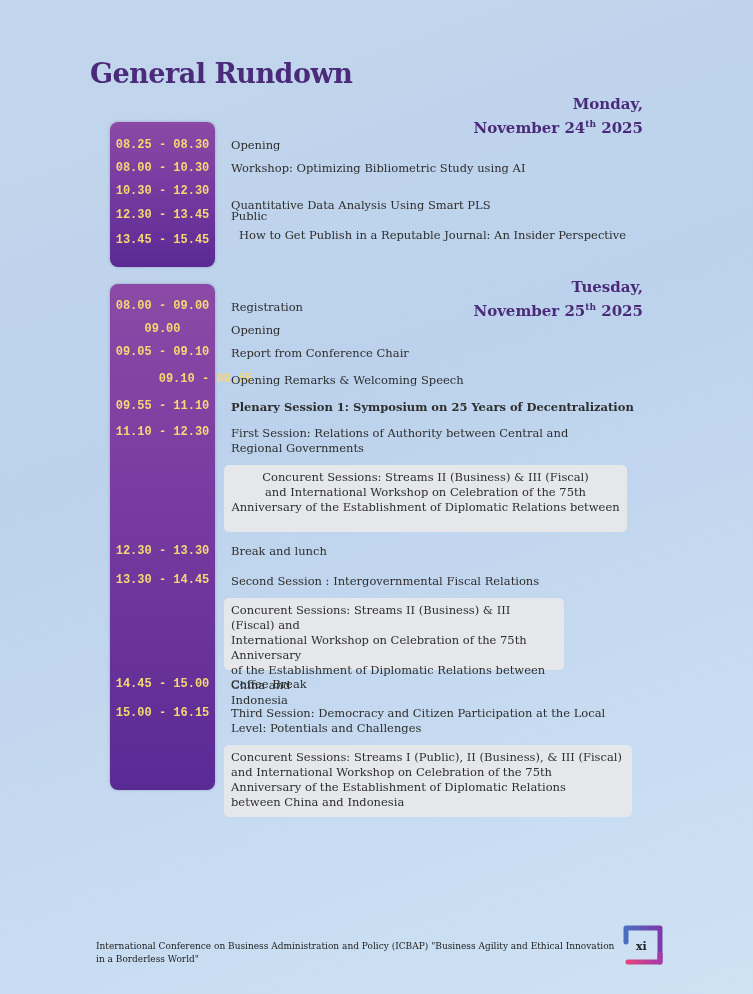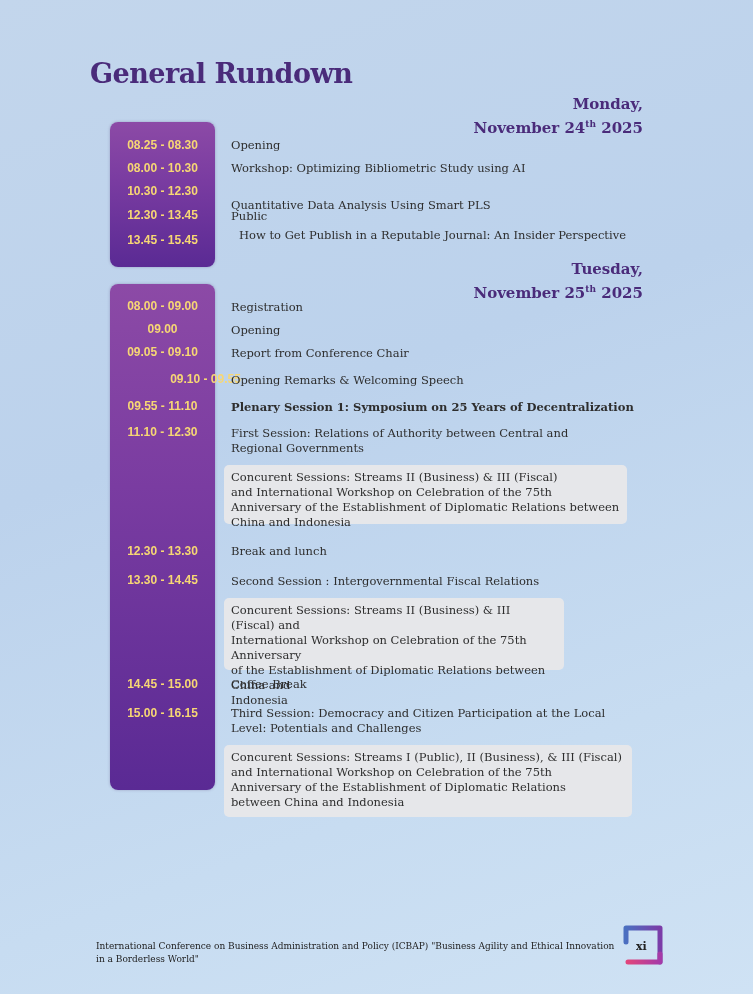--- a/index.html
+++ b/index.html
@@ -5,21 +5,21 @@
   html,body{margin:0;padding:0;}
   body{width:753px;height:994px;overflow:hidden;position:relative;
     background:linear-gradient(160deg,#c3d6ec 0%,#bcd2ec 40%,#c7dcf1 75%,#cfe2f4 100%);
     font-family:"DejaVu Serif","Liberation Serif",serif;color:#2b2b2b;}
   .title{position:absolute;left:90px;top:58px;font-family:"DejaVu Serif",serif;font-weight:bold;font-size:27px;color:#4a2b7a;letter-spacing:-0.5px;}
   .date{position:absolute;right:110px;text-align:right;font-weight:bold;font-size:15px;color:#4a2b7a;line-height:20px;}
   .date sup{font-size:9px;}
   .col{position:absolute;left:110px;width:105px;border-radius:8px;
     background:linear-gradient(180deg,#8c4aa6 0%,#7a3ca1 40%,#5a2a94 100%);
     box-shadow:0 0 3px rgba(60,30,100,0.3);}
-  .time{position:absolute;left:110px;width:105px;text-align:center;font-family:Liberation Sans, sans-serif;font-weight:bold;font-size:12px;color:#f7d774;white-space:nowrap;}
+  .time{position:absolute;left:110px;width:105px;text-align:center;font-family:Liberation Mono, monospace;font-weight:bold;font-size:12px;color:#f7d774;white-space:nowrap;}
   .item{position:absolute;left:231px;font-size:11.5px;line-height:15px;color:#2e2e2e;white-space:nowrap;}
   .item.bold{font-weight:bold;}
   .box{position:absolute;left:224px;background:#e6e7ea;border-radius:5px;padding:5px 7px;font-size:11.5px;line-height:15px;color:#2e2e2e;box-sizing:border-box;}
   .footer{position:absolute;left:96px;top:940px;width:530px;font-size:9px;line-height:13px;color:#222;}
   .pagebox{position:absolute;left:622px;top:924px;width:42px;height:42px;}
   .pagenum{position:absolute;left:636px;top:940px;font-weight:bold;font-size:11px;color:#222;}
 </style>
 </head>
 <body>
 
@@ -36,21 +36,21 @@
 <div class="item" style="top:138px;">Opening</div>
 <div class="time" style="top:161px;">08.00 - 10.30</div>
 <div class="item" style="top:161px;">Workshop: Optimizing Bibliometric Study using AI</div>
 <div class="time" style="top:184px;">10.30 - 12.30</div>
 <div class="item" style="top:198px;">Quantitative Data Analysis Using Smart PLS</div>
 <div class="time" style="top:208px;">12.30 - 13.45</div>
 <div class="item" style="top:209px;">Public</div>
 <div class="time" style="top:233px;">13.45 - 15.45</div>
 <div class="item" style="top:228px;margin-left:8px;">How to Get Publish in a Reputable Journal:  An Insider Perspective</div>
 
-<div class="date" style="top:259px;margin-left:31px;">
+<div class="date" style="top:277px;margin-left:31px;">
   <div>Tuesday,</div>
   <div><span>November 25</span><sup>th</sup><span> 2025</span></div>
 </div>
 
 <div class="col" style="top:284px;height:506px;"></div>
 
 <div class="time" style="top:299px;">08.00 - 09.00</div>
 <div class="item" style="top:300px;">Registration</div>
 <div class="time" style="top:322px;">09.00</div>
 <div class="item" style="top:323px;">Opening</div>
@@ -60,25 +60,24 @@
 <div class="item" style="top:373px;">Opening Remarks &amp; Welcoming Speech</div>
 <div class="time" style="top:399px;">09.55 - 11.10</div>
 <div class="item bold" style="top:400px;">Plenary Session 1: Symposium on 25 Years of Decentralization</div>
 
 <div class="time" style="top:425px;">11.10 - 12.30</div>
 <div class="item" style="top:426px;">
   <div>First Session: Relations of Authority between Central and</div>
   <div>Regional Governments</div>
 </div>
 
-<div class="box" style="top:465px;width:403px;height:59px;">
+<div class="box" style="top:465px;width:403px;height:67px;text-align:center;">
   <div>Concurent Sessions: Streams II (Business) &amp; III (Fiscal)</div>
   <div>and International Workshop on Celebration of the 75th</div>
   <div>Anniversary of the Establishment of Diplomatic Relations between</div>
-  <div>China and Indonesia</div>
 </div>
 
 <div class="time" style="top:544px;">12.30 - 13.30</div>
 <div class="item" style="top:544px;">Break and lunch</div>
 <div class="time" style="top:573px;">13.30 - 14.45</div>
 <div class="item" style="top:574px;">Second Session : Intergovernmental Fiscal Relations</div>
 
 <div class="box" style="top:598px;width:340px;height:72px;">
   <div>Concurent Sessions: Streams II (Business) &amp; III (Fiscal) and</div>
   <div>International Workshop on Celebration of the 75th Anniversary</div>

